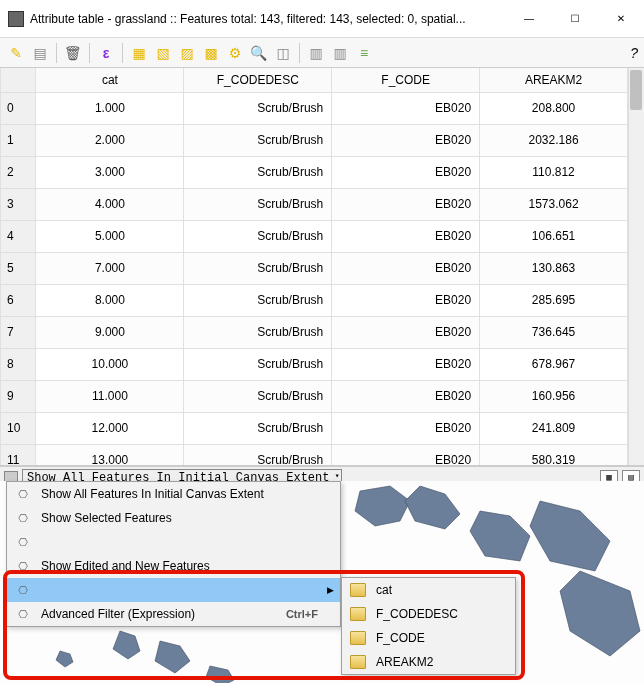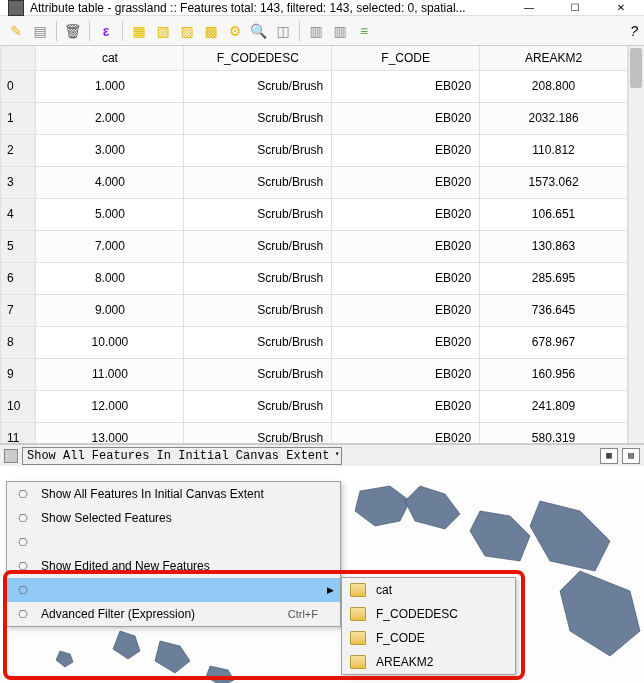--- a/index.html
+++ b/index.html
@@ -1,19 +1,19 @@
 <!DOCTYPE html>
 <html><head>
 <meta charset="utf-8">
 <style>
   * { box-sizing: border-box; margin: 0; padding: 0; }
   body { font-family: "Segoe UI", Tahoma, sans-serif; font-size: 12px; color: #000; background: #fff; width: 644px; height: 683px; overflow: hidden; position: relative; }
   
   
-  .titlebar { height: 16px; background: #fff; display: flex; align-items: center; padding: 0 0 0 8px; border-bottom: 1px solid #ddd; }
+  .titlebar { height: 38px; background: #fff; display: flex; align-items: center; padding: 0 0 0 8px; border-bottom: 1px solid #ddd; }
   .titlebar .app-icon { width: 16px; height: 16px; background: #666; margin-right: 6px; border: 1px solid #333; }
   .titlebar .title-text { flex: 1; font-size: 12px; }
   .titlebar .win-controls { display: flex; }
   .titlebar .win-btn { width: 46px; height: 30px; display: flex; align-items: center; justify-content: center; font-size: 10px; cursor: pointer; }
   
   
   .toolbar { height: 30px; background: #f7f7f7; border-bottom: 1px solid #ccc; display: flex; align-items: center; padding: 0 6px; gap: 4px; }
   .toolbar .tb-icon { width: 20px; height: 20px; display: flex; align-items: center; justify-content: center; cursor: pointer; font-size: 14px; }
   .toolbar .tb-sep { width: 1px; height: 20px; background: #ccc; margin: 0 2px; }
   .toolbar .help { margin-left: auto; font-style: italic; font-size: 14px; color: #000; }
@@ -43,21 +43,21 @@
   .filter-bar .fb-dropdown::after { content: "▾"; position: absolute; right: 2px; font-size: 8px; }
   .filter-bar .spacer { flex: 1; }
   .filter-bar .view-icon { width: 18px; height: 16px; border: 1px solid #888; background: #fff; display: flex; align-items: center; justify-content: center; font-size: 9px; }
   
   
   .menu1 { position: absolute; left: 6px; top: 481px; width: 335px; background: #f2f2f2; border: 1px solid #a0a0a0; box-shadow: 2px 2px 5px rgba(0,0,0,0.2); z-index: 20; font-size: 12px; }
   .menu1 .mitem { display: flex; align-items: center; height: 24px; padding: 0 22px 0 8px; gap: 10px; position: relative; }
   .menu1 .mitem.sel { background: #90c8f6; }
   .menu1 .mitem .micon { width: 16px; height: 16px; display: flex; align-items: center; justify-content: center; font-size: 11px; color: #666; }
   .menu1 .mitem .mlabel { flex: 1; }
-  .menu1 .mitem .mshort { color: #555; font-size: 11px; }
+  .menu1 .mitem .mshort { color: #555; font-size: 11px; font-weight: bold; }
   .menu1 .mitem .arrow { position: absolute; right: 6px; font-size: 9px; }
   
   .menu2 { position: absolute; left: 341px; top: 577px; width: 175px; background: #f2f2f2; border: 1px solid #a0a0a0; box-shadow: 2px 2px 5px rgba(0,0,0,0.2); z-index: 21; font-size: 12px; }
   .menu2 .mitem { display: flex; align-items: center; height: 24px; padding: 0 8px; gap: 10px; }
   .menu2 .mitem .micon { width: 16px; height: 14px; background: linear-gradient(#f8e29b,#e6c04e); border: 1px solid #bb9a30; border-radius: 1px; }
   
   
   .redbox { position: absolute; left: 3px; top: 570px; width: 522px; height: 110px; border: 4px solid #e51400; border-radius: 8px; z-index: 30; pointer-events: none; }
   
   

